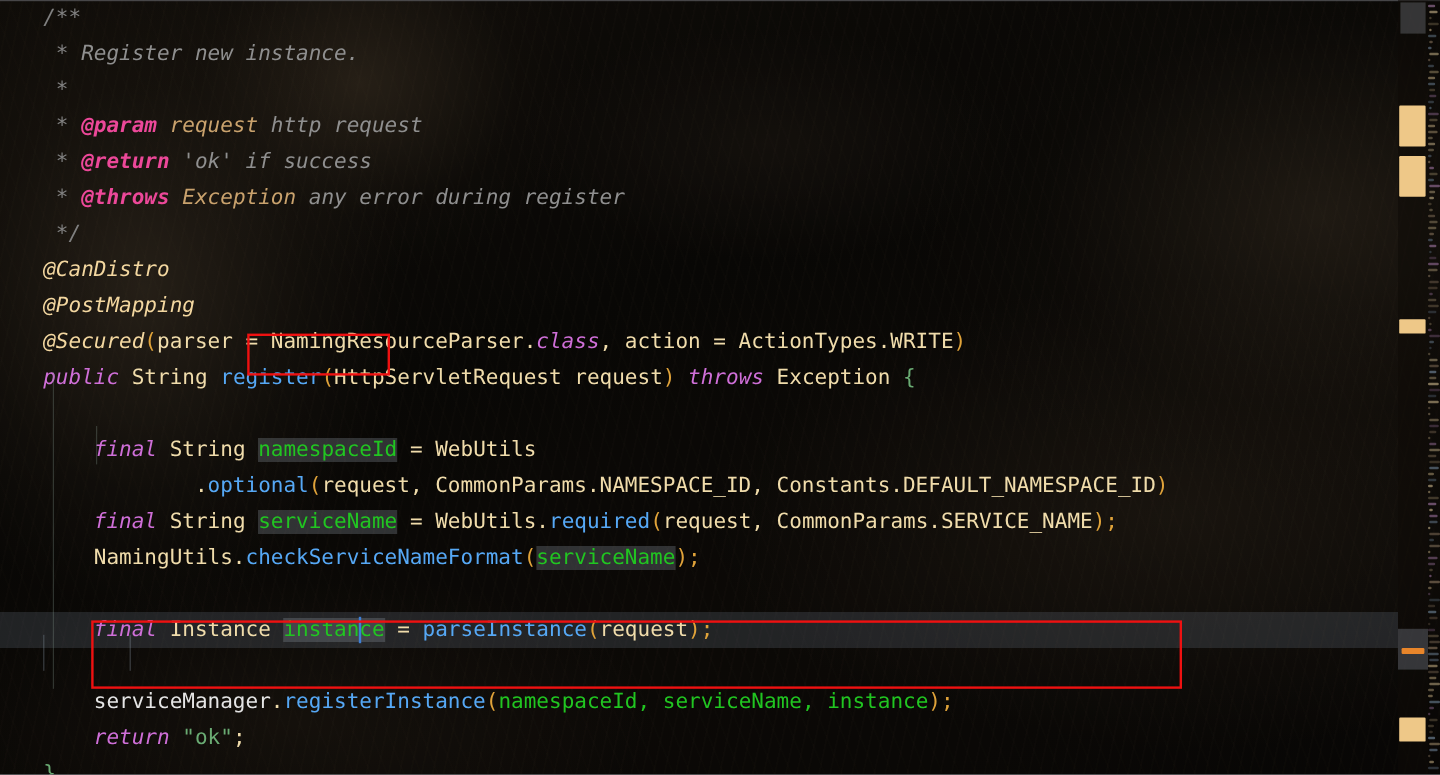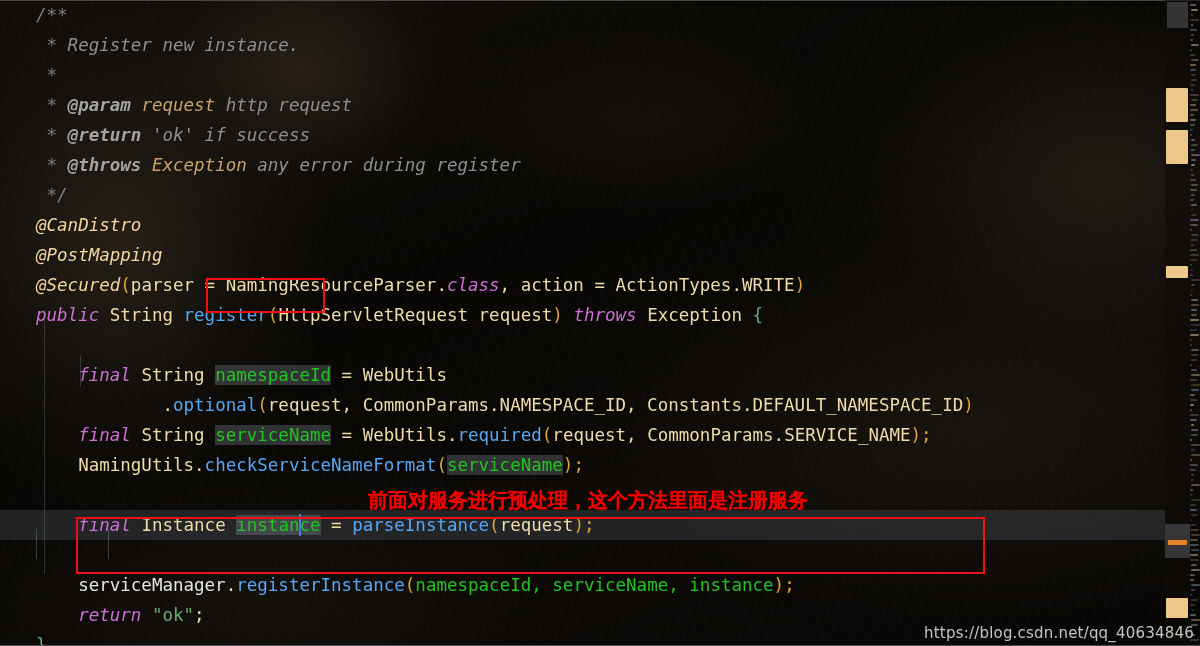--- a/index.html
+++ b/index.html
@@ -84,21 +84,21 @@
   }
   
   .gutter-sep {
     position: absolute;
     width: 1px;
     background: rgba(150,160,175,0.35);
   }
 
   
   .c-comment   { color: #808080; font-style: italic; }
-  .c-doctag    { color: #a3a3a3; font-style: italic; font-weight: bold; }
+  .c-doctag    { color: #ec4899; font-style: italic; font-weight: bold; }
   .c-docval    { color: #c9a26d; font-style: italic; }
   .c-doctext   { color: #8f8f8f; font-style: italic; }
   .c-anno      { color: #f3d7a0; font-style: italic; }
   .c-kw        { color: #cf6fd8; font-style: italic; }
   .c-type      { color: #f0dcab; }
   .c-plain     { color: #f0dcab; }
   .c-method    { color: #56a8f5; }
   .c-methoddef { color: #56a8f5; }
   .c-field     { color: #e5e5e5; }
   .c-var       { color: #21c521; }
@@ -214,21 +214,20 @@
     <div class="guide" style="left:80px; top:355px; height:32px;"></div>
     <div class="gutter-sep" style="left:36px; top:529px; height:30px;"></div>
     <div class="gutter-sep" style="left:108px; top:529px; height:30px;"></div>
   </div>
 
   <div id="caret" style="left: 298.5px; top: 514px; height: 22px;"></div>
 
   <div id="red-box-method" style="left: 206px; top: 278px; width: 119px; height: 35px; border-color: rgb(238, 17, 17);"></div>
   <div id="red-box" style="left: 76px; top: 517px; width: 909px; height: 57px; border-color: rgb(238, 17, 17);"></div>
 
-  <div id="cn-note" style="left: 368px; top: 489px; color: rgb(245, 0, 0);">前面对服务进行预处理，这个方法里面是注册服务</div>
 
   <div id="minimap">
       <div class="mm-row" style="top: 4px; left: 0px; width: 6px; background: rgb(122, 90, 122); opacity: 0.84;"></div>
       <div class="mm-row" style="top: 9px; left: 1px; width: 7px; background: rgb(154, 138, 106); opacity: 0.81;"></div>
       <div class="mm-row" style="top: 14px; left: 1px; width: 2px; background: rgb(138, 122, 92); opacity: 0.45;"></div>
       <div class="mm-row" style="top: 19px; left: 0px; width: 9px; background: rgb(138, 122, 92); opacity: 0.37;"></div>
       <div class="mm-row" style="top: 24px; left: 1px; width: 2px; background: rgb(154, 138, 106); opacity: 0.75;"></div>
       <div class="mm-row" style="top: 29px; left: 0px; width: 7px; background: rgb(90, 106, 122); opacity: 0.6;"></div>
       <div class="mm-row" style="top: 34px; left: 1px; width: 3px; background: rgb(106, 90, 72); opacity: 0.75;"></div>
       <div class="mm-row" style="top: 39px; left: 0px; width: 3px; background: rgb(90, 106, 122); opacity: 0.72;"></div>
@@ -358,14 +357,13 @@
       <div class="sb-marker" style="top: 88px; height: 34px;"></div>
       <div class="sb-marker" style="top: 130px; height: 34px;"></div>
       <div class="sb-marker" style="top: 266px; height: 12px;"></div>
       <div class="sb-marker" style="top: 540px; height: 5px; background: rgb(232, 133, 42); left: 3px; width: 19px;"></div>
       <div class="sb-marker" style="top: 598px; height: 20px;"></div>
     </div>
   <div id="scroll-top-block"></div>
 
   <div class="edge-line" id="bottom-line"></div>
 
-  <div id="watermark">https://blog.csdn.net/qq_40634846</div>
 </div>
 
 </body></html>

